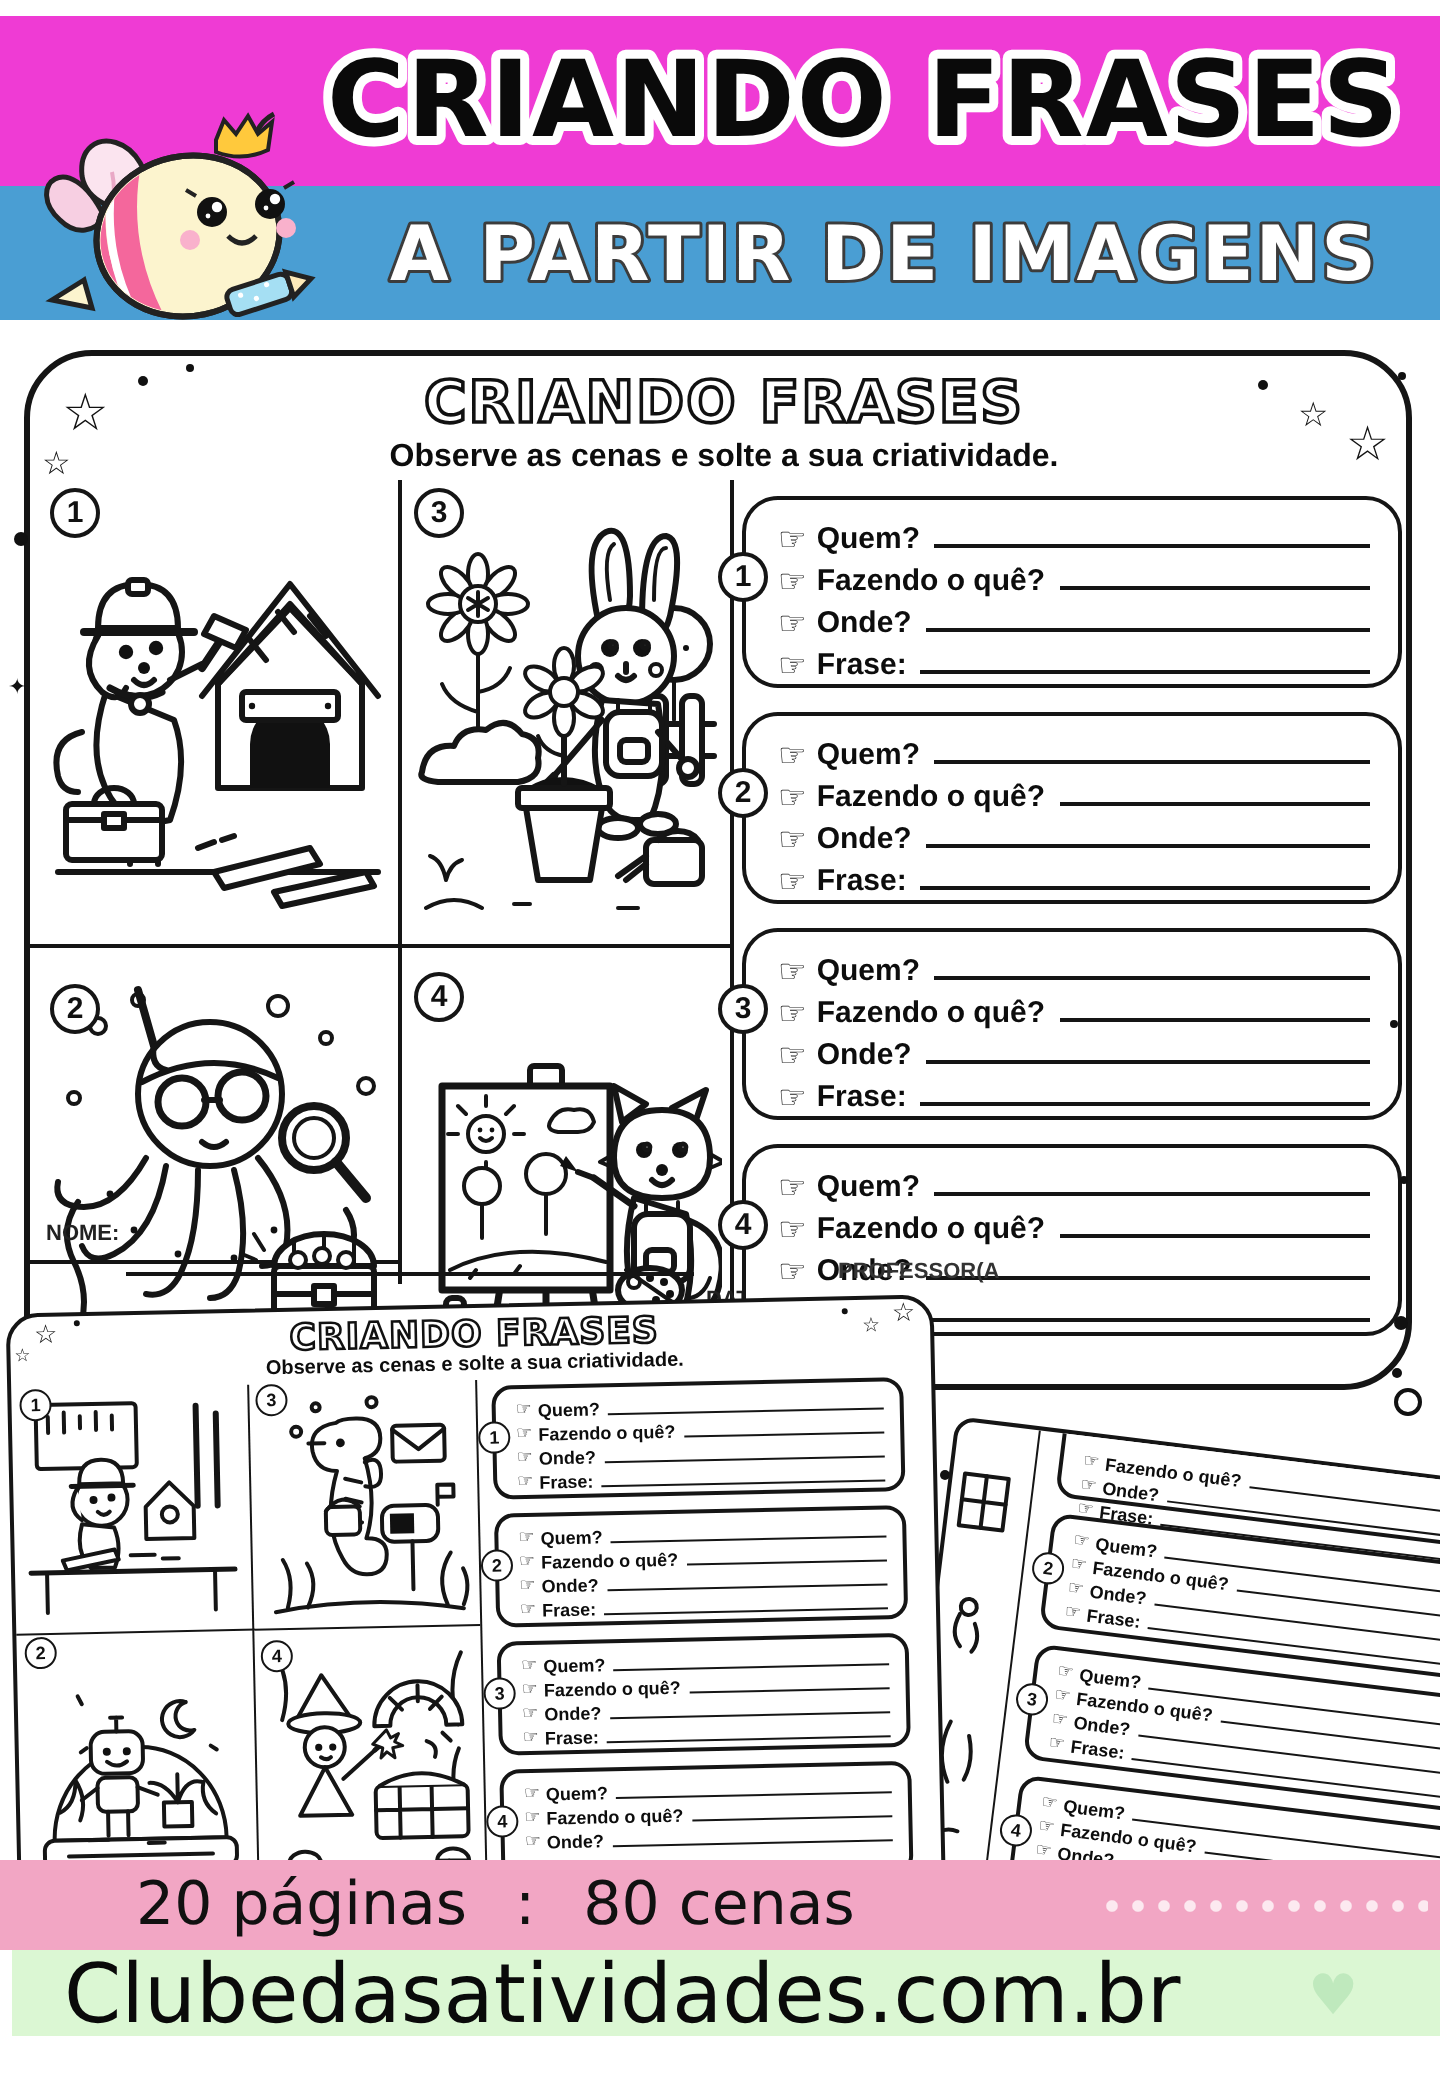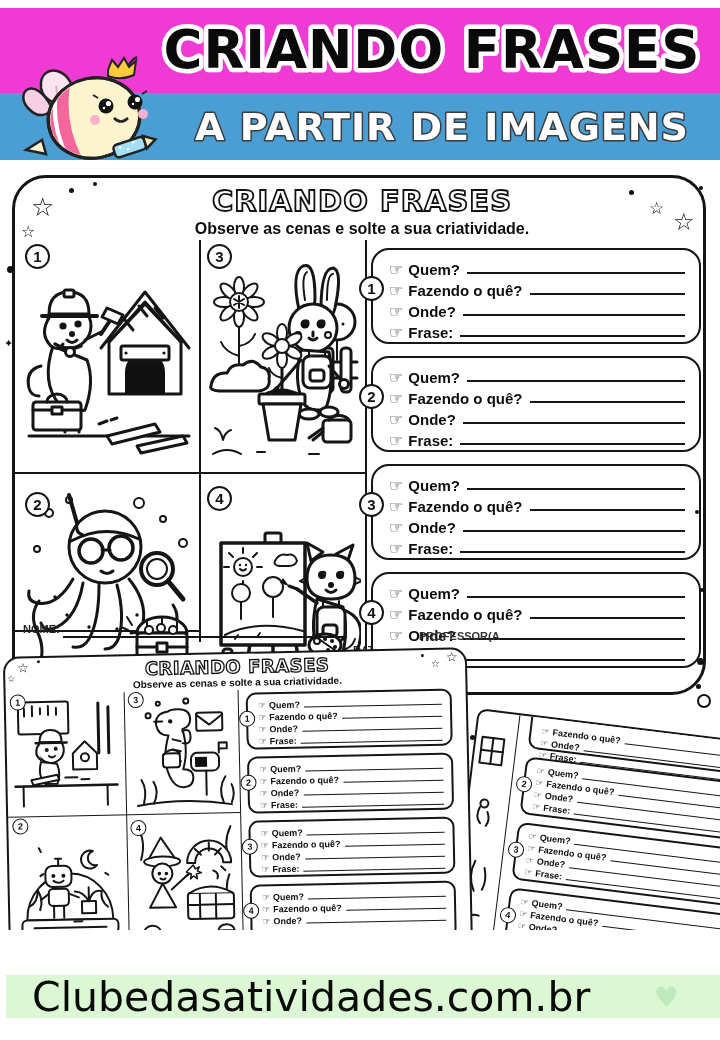--- a/index.html
+++ b/index.html
@@ -451,21 +451,21 @@
             <span class="plabel">Onde?</span>
             <span class="ln"></span>
           </div>
         <div class="prow">
             <span class="hand">☞</span>
             <span class="plabel">Frase:</span>
             <span class="ln"></span>
           </div>
       </div>
 
-      <div class="field" style="left:8px;top:445px">NOME:</div>
+      <div class="field" style="left:8px;top:433px">NOME:</div>
       <div class="fieldline" style="left:48px;top:458px;width:284px"></div>
       <div class="field" style="left:338px;top:466px">DATA:</div>
       <div class="fieldline" style="left:380px;top:481px;width:60px"></div>
       <div class="field" style="left:404px;top:452px;z-index:4;font-weight:bold;color:#333">PROFESSOR(A</div>
     </div>
 
     <span class="dot" style="left:7px;top:106px;width:7px;height:7px"></span>
     <span class="deco" style="left:4px;top:178px;font-size:11px">✦</span>
     <span class="dot" style="left:695px;top:350px;width:4px;height:4px"></span>
     <span class="dot" style="left:700px;top:428px;width:4px;height:4px"></span>
@@ -770,19 +770,27 @@
           </div>
         <div class="mrow">
             <span class="mhand">☞</span>
             <span class="mlabel">Onde?</span>
           </div>
 
       </div>
     </div>
   </div>
 
+  <div class="strip-pink">
+    <div class="stats">
+      <span>20 páginas</span>
+      <span>:</span>
+      <span>80 cenas</span>
+    </div>
+    <div class="pink-dots"></div>
+  </div>
 
   <div class="strip-green">
     <div class="site">Clubedasatividades.com.br</div>
     <span class="green-heart">♥</span>
   </div>
 
 </div>
 
 </body></html>

